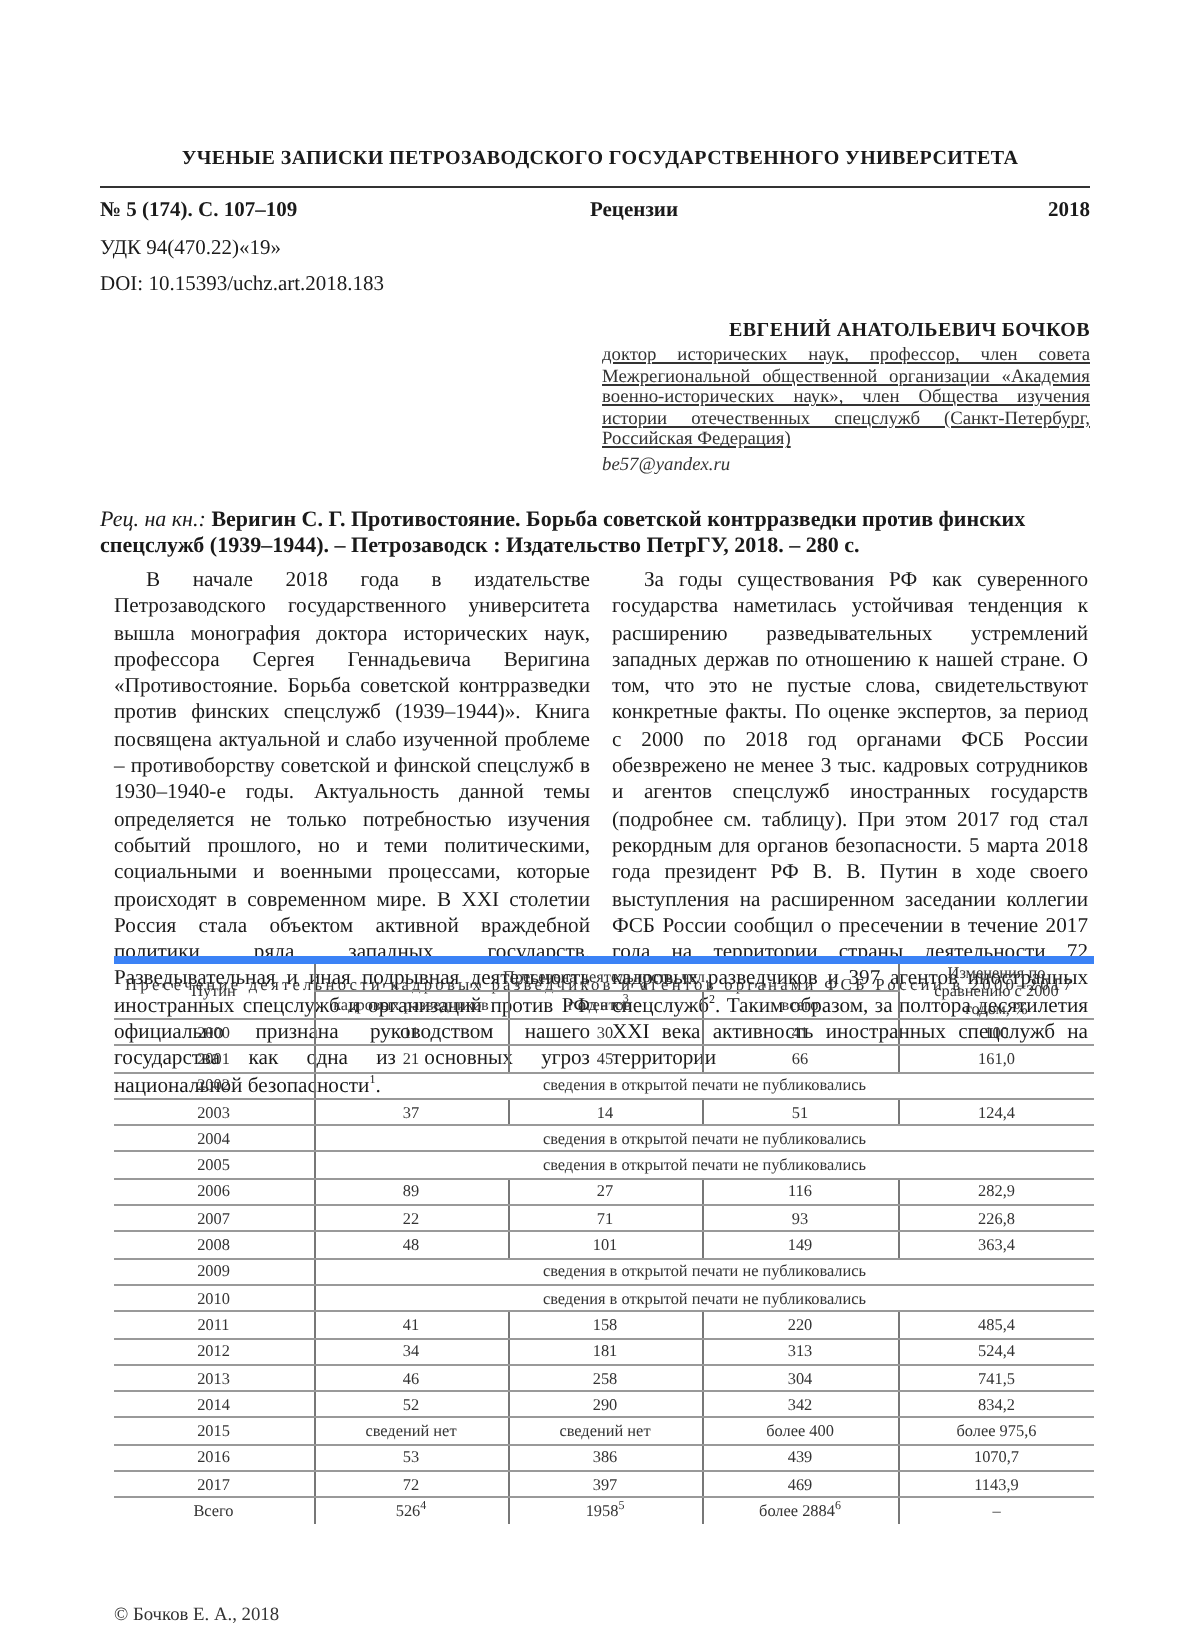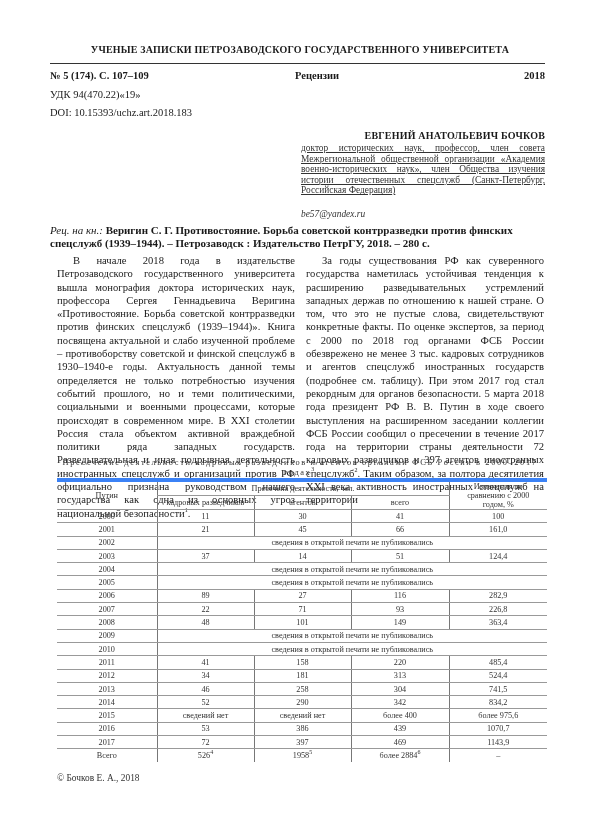--- a/index.html
+++ b/index.html
@@ -1,31 +1,31 @@
 <!DOCTYPE html>
 <html><head>
 <meta charset="utf-8">
 <style>
   html, body { margin: 0; padding: 0; background: #ffffff; }
   body { width: 600px; height: 820px; position: relative; overflow: hidden;
          font-family: "Liberation Serif", "DejaVu Serif", serif; color: #1a1a1a; }
-  .abs { position: absolute; }
+  .abs { position: absolute; margin-top: 30px; }
   .journal-title { left: 0; width: 600px; top: 44px; text-align: center; font-weight: bold;
                    font-size: 10px; letter-spacing: 0.2px; }
   .header-rule { left: 50px; width: 495px; top: 63px; height: 0; border-top: 1px solid #333; }
   .meta-row { left: 50px; width: 495px; top: 70px; font-size: 10.5px; font-weight: bold; }
   .meta-row .left { position: absolute; left: 0; }
   .meta-row .center { position: absolute; left: 245px; }
   .meta-row .right { position: absolute; right: 0; }
   .udk { left: 50px; top: 89px; font-size: 10.5px; }
   .doi { left: 50px; top: 107px; font-size: 10.5px; }
   .author-name { right: 55px; top: 130px; font-size: 10px; font-weight: bold; letter-spacing: 0.2px; }
   .author-bio { left: 301px; width: 244px; top: 143px; font-size: 9.4px; line-height: 10.6px;
                 text-align: justify; color: #333; text-decoration: underline; }
-  .author-email { left: 301px; top: 209px; font-size: 9.4px; font-style: italic; color: #333; }
+  .author-email { left: 301px; top: 198px; font-size: 9.4px; font-style: italic; color: #333; }
   .review-ref { left: 50px; width: 500px; top: 224px; font-size: 11px; line-height: 13px; }
   .review-ref .prefix { font-style: italic; }
   .review-ref .ref { font-weight: bold; }
   .col { top: 254px; width: 238px; font-size: 10.6px; line-height: 13.3px; text-align: justify;
          hyphens: manual; }
   .col.left { left: 57px; }
   .col.right { left: 306px; }
   .col p { margin: 0; text-indent: 16px; }
   sup { font-size: 6px; line-height: 0; vertical-align: super; }
   .table-caption { left: 50px; width: 500px; top: 458px; text-align: center; font-size: 8.4px;

